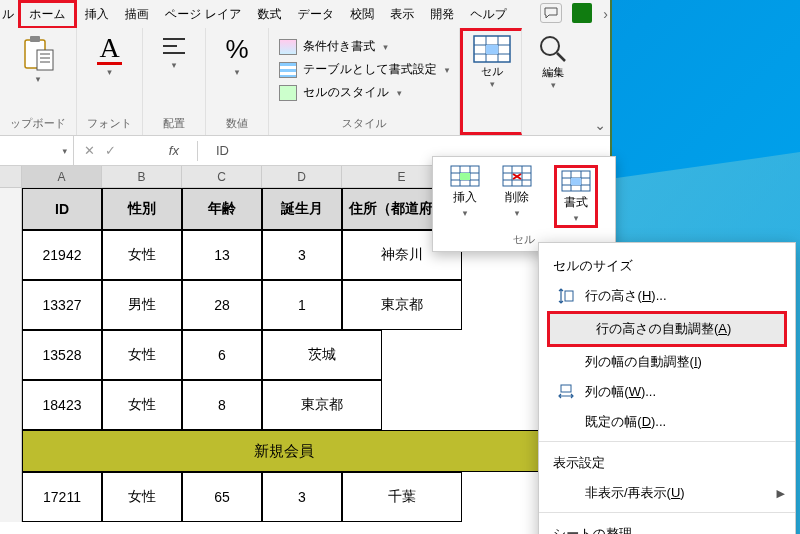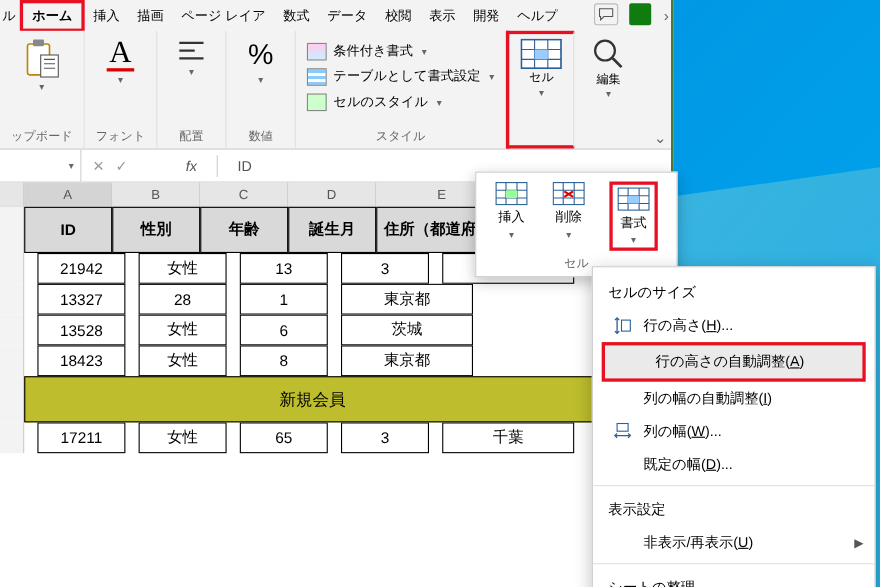--- a/index.html
+++ b/index.html
@@ -45,21 +45,21 @@
     font-size: 12px;
     position: relative;
   }
   .menubar .tab {
     padding: 3px 8px;
     cursor: pointer;
     white-space: nowrap;
   }
   .menubar .tab.cut { padding: 3px 4px 3px 0; }
   .menubar .tab.active {
-    font-weight: bold;
+    font-weight: normal;
   }
   .red-box { border: 3px solid #e81123; }
   .comment-icon {
     position: absolute;
     right: 48px;
     top: 3px;
     width: 22px; height: 20px;
     border: 1px solid #bbb;
     border-radius: 3px;
     display:flex; align-items:center; justify-content:center;
@@ -164,21 +164,21 @@
     background:#fff;
   }
   .hdr-row { display:flex; height: 42px; }
   .hdr-row .cell {
     background:#d9d9d9;
     border:1px solid #000;
     display:flex;align-items:center;justify-content:center;
     font-weight:bold;
     font-size: 14px;
   }
-  .data-row { display:flex; height: 28px; gap: 12px; }
+  .data-row { display:flex; height: 50px; }
   .data-row .cell {
     border:1px solid #000;
     display:flex;align-items:center;justify-content:center;
     font-size: 14px;
     background:#fff;
   }
   .merged-row .cell {
     background:#bdbd2e;
     border:1px solid #000;
     display:flex;align-items:center;justify-content:center;
@@ -396,20 +396,21 @@
       <div class="row-guide"></div>
       <div class="cell cA">21942</div>
       <div class="cell cB">女性</div>
       <div class="cell cC">13</div>
       <div class="cell cD">3</div>
       <div class="cell cE">神奈川</div>
     </div>
     <div class="data-row">
       <div class="row-guide"></div>
       <div class="cell cA">13327</div>
+      <div class="cell cB">男性</div>
       <div class="cell cC">28</div>
       <div class="cell cD">1</div>
       <div class="cell cE">東京都</div>
     </div>
     <div class="data-row">
       <div class="row-guide"></div>
       <div class="cell cA">13528</div>
       <div class="cell cB">女性</div>
       <div class="cell cD">6</div>
       <div class="cell cE">茨城</div>

